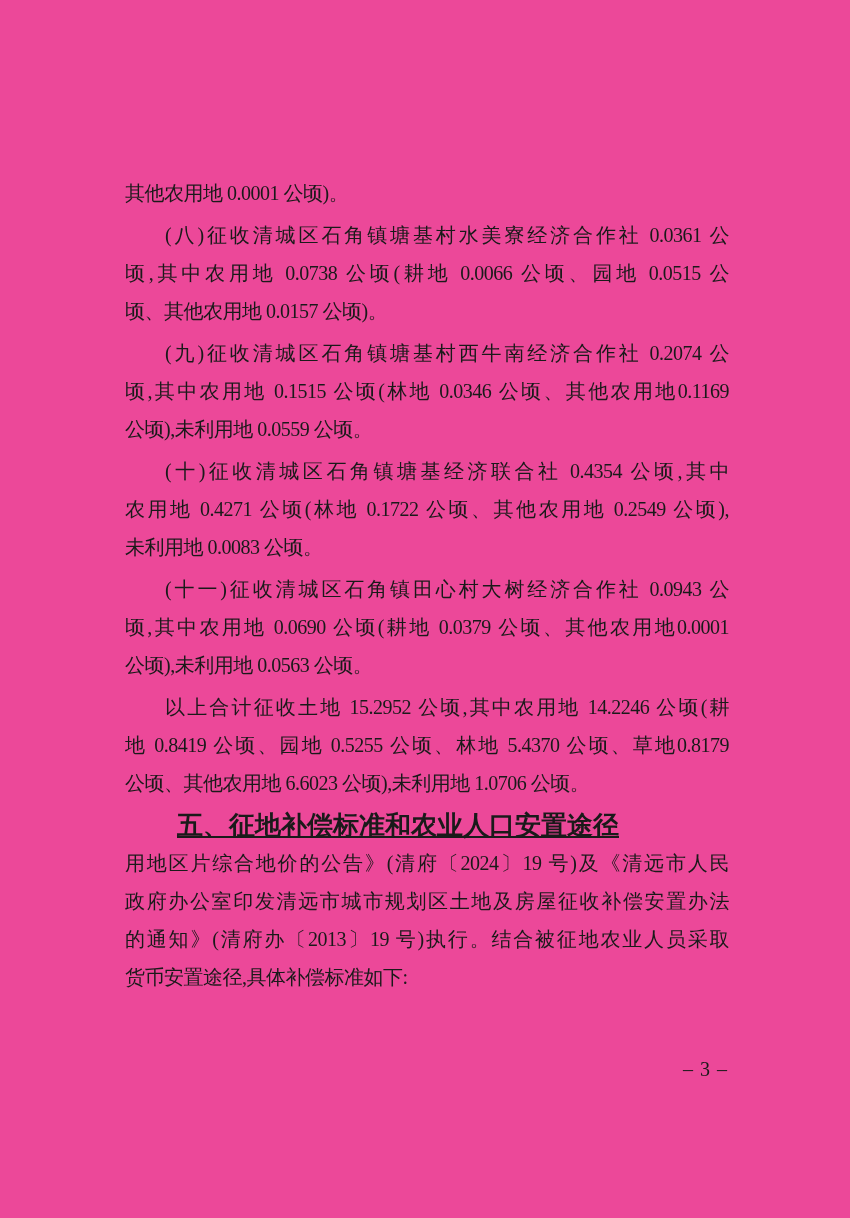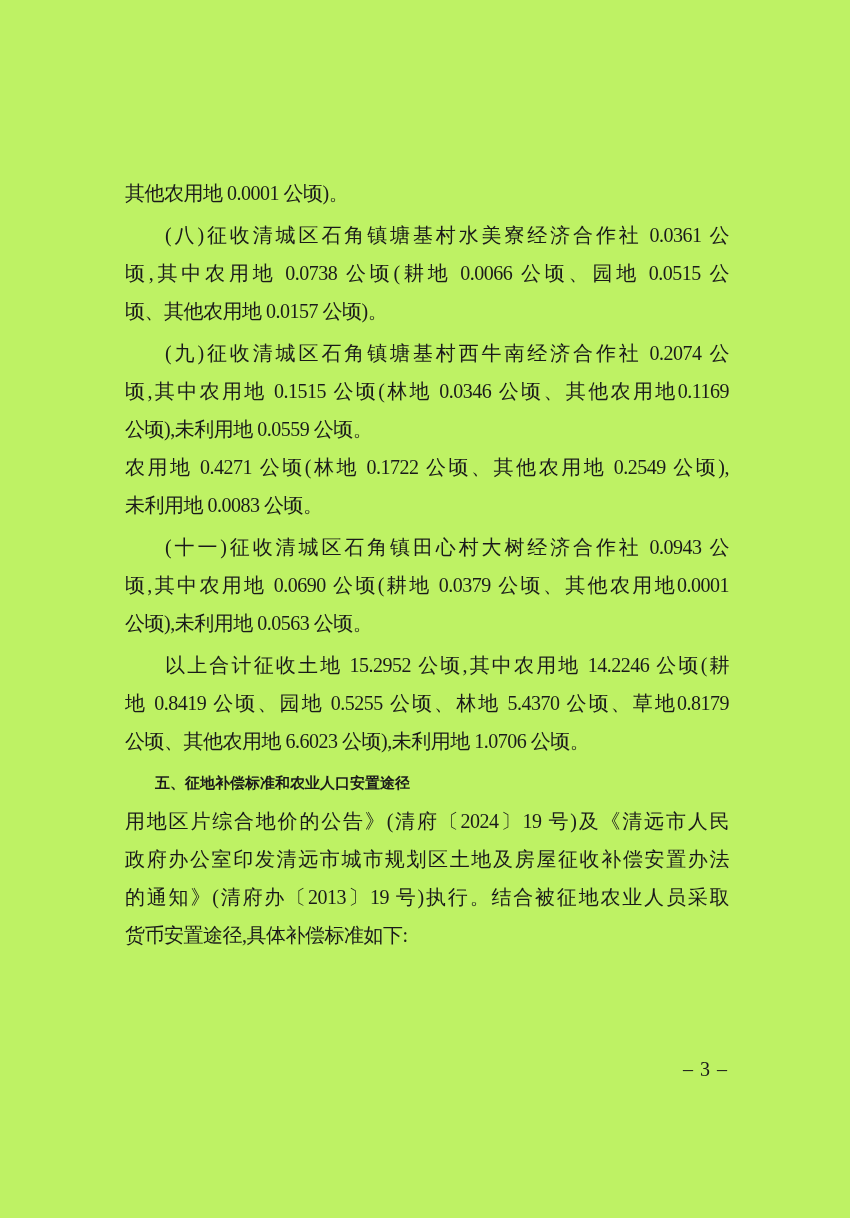--- a/index.html
+++ b/index.html
@@ -5,21 +5,21 @@
   html, body {
     margin: 0;
     padding: 0;
     background: #ffffff;
     font-family: "Liberation Serif", "DejaVu Serif", serif;
   }
   .page {
     position: relative;
     width: 850px;
     height: 1218px;
-    background: #bef264;
+    background: #ec4899;
     overflow: hidden;
     color: #1a1a1a;
   }
   .doc-content {
     position: absolute;
     left: 125px;
     top: 174px;
     width: 604px;
   }
   .line {
@@ -35,22 +35,23 @@
     text-align: justify;
     text-align-last: justify;
   }
   .line.para {
     margin-top: 4px;
     text-indent: 2em;
   }
   .line.bold {
     font-weight: bold;
     font-family: "Liberation Sans", "DejaVu Sans", sans-serif;
-    font-size: 15px;
+    font-size: 26px;
     letter-spacing: 0;
+    text-decoration: underline;
   }
   .page-number {
     position: absolute;
     top: 1058px;
     right: 122px;
     font-size: 20px;
     letter-spacing: 1px;
     color: #1a1a1a;
   }
 </style>
@@ -59,20 +60,21 @@
 
 <div class="page">
   <div class="doc-content">
       <div class="line">其他农用地 0.0001 公顷)。</div>
       <div class="line para just">(八)征收清城区石角镇塘基村水美寮经济合作社 0.0361 公</div>
       <div class="line just">顷,其中农用地 0.0738 公顷(耕地 0.0066 公顷、园地 0.0515 公</div>
       <div class="line">顷、其他农用地 0.0157 公顷)。</div>
       <div class="line para just">(九)征收清城区石角镇塘基村西牛南经济合作社 0.2074 公</div>
       <div class="line just">顷,其中农用地 0.1515 公顷(林地 0.0346 公顷、其他农用地0.1169</div>
       <div class="line">公顷),未利用地 0.0559 公顷。</div>
+      <div class="line para just">(十)征收清城区石角镇塘基经济联合社 0.4354 公顷,其中</div>
       <div class="line just">农用地 0.4271 公顷(林地 0.1722 公顷、其他农用地 0.2549 公顷),</div>
       <div class="line">未利用地 0.0083 公顷。</div>
       <div class="line para just">(十一)征收清城区石角镇田心村大树经济合作社 0.0943 公</div>
       <div class="line just">顷,其中农用地 0.0690 公顷(耕地 0.0379 公顷、其他农用地0.0001</div>
       <div class="line">公顷),未利用地 0.0563 公顷。</div>
       <div class="line para just">以上合计征收土地 15.2952 公顷,其中农用地 14.2246 公顷(耕</div>
       <div class="line just">地 0.8419 公顷、园地 0.5255 公顷、林地 5.4370 公顷、草地0.8179</div>
       <div class="line">公顷、其他农用地 6.6023 公顷),未利用地 1.0706 公顷。</div>
       <div class="line para bold">五、征地补偿标准和农业人口安置途径</div>
       <div class="line just">用地区片综合地价的公告》(清府〔2024〕19 号)及《清远市人民</div>

